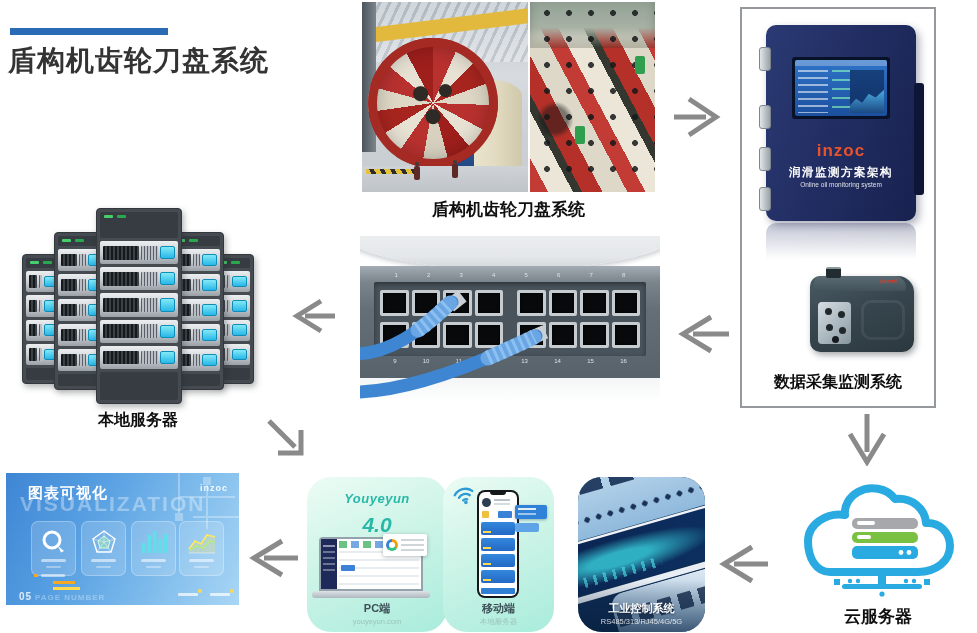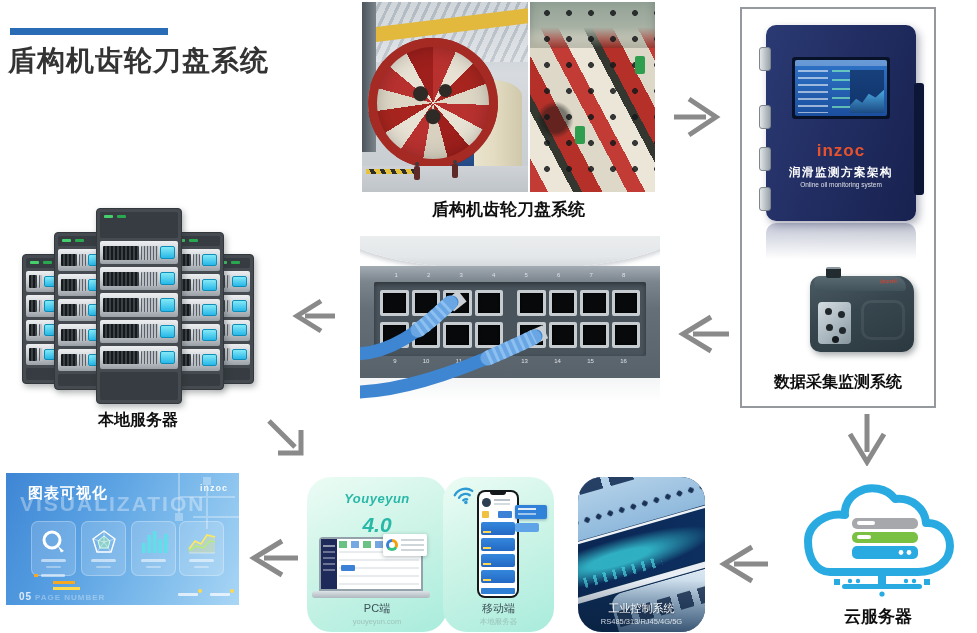--- a/index.html
+++ b/index.html
@@ -164,21 +164,21 @@
   .viz-leg .lb1 { width:22px; height:3px; background:#f6a823; margin:0 0 3px 12px; }
   .viz-leg .lb2 { width:27px; height:3px; background:#ffd94d; margin-left:12px; }
   .viz-page { position:absolute; left:13px; top:118px; font-size:10px; font-weight:800; color:rgba(255,255,255,.8); }
   .viz-page span { font-size:8px; font-weight:bold; color:rgba(255,255,255,.32); letter-spacing:1px; }
   .viz-mark { position:absolute; top:120px; width:20px; height:3px; background:rgba(255,255,255,.7); border-radius:1px; }
   .viz-mark::after { content:''; position:absolute; right:-4px; top:-4px; width:4px; height:4px; border-radius:50%; background:#ffd94d; }
 
   
   .card { position:absolute; top:477px; height:155px; border-radius:24px; overflow:hidden;
     background:linear-gradient(155deg,#ecfcf5 0%,#cdf4e7 45%,#a9ecdc 100%); }
-  .card-cap { position:absolute; left:0; right:0; top:124px; text-align:center; font-size:11px; font-weight:normal; color:#3d4f57; }
+  .card-cap { position:absolute; left:0; right:0; top:124px; text-align:center; font-size:11px; font-weight:bold; color:#3d4f57; }
   .card-sub { position:absolute; left:0; right:0; top:140px; text-align:center; font-size:7.5px; color:#9cc4bb; }
   .pc-card { left:307px; width:140px; }
   .pc-brand { position:absolute; left:0; right:0; top:14px; text-align:center; font-size:13px; font-weight:800;
     font-style:italic; color:#28b8a8; letter-spacing:.5px; }
   .pc-ver { position:absolute; left:0; right:0; top:28px; text-align:center; font-size:21px; font-weight:800;
     font-style:italic; color:#28b8a8;margin-top:8px; }
   .laptop-screen { position:absolute; left:12px; top:60px; width:104px; height:54px; background:#93a2ab;
     border-radius:4px 4px 0 0; padding:2px; }
   .laptop-in { position:relative; width:100%; height:100%; background:#fff; overflow:visible; }
   .lp-side { position:absolute; left:0; top:0; bottom:0; width:16px; background:#1e2a5a; }

